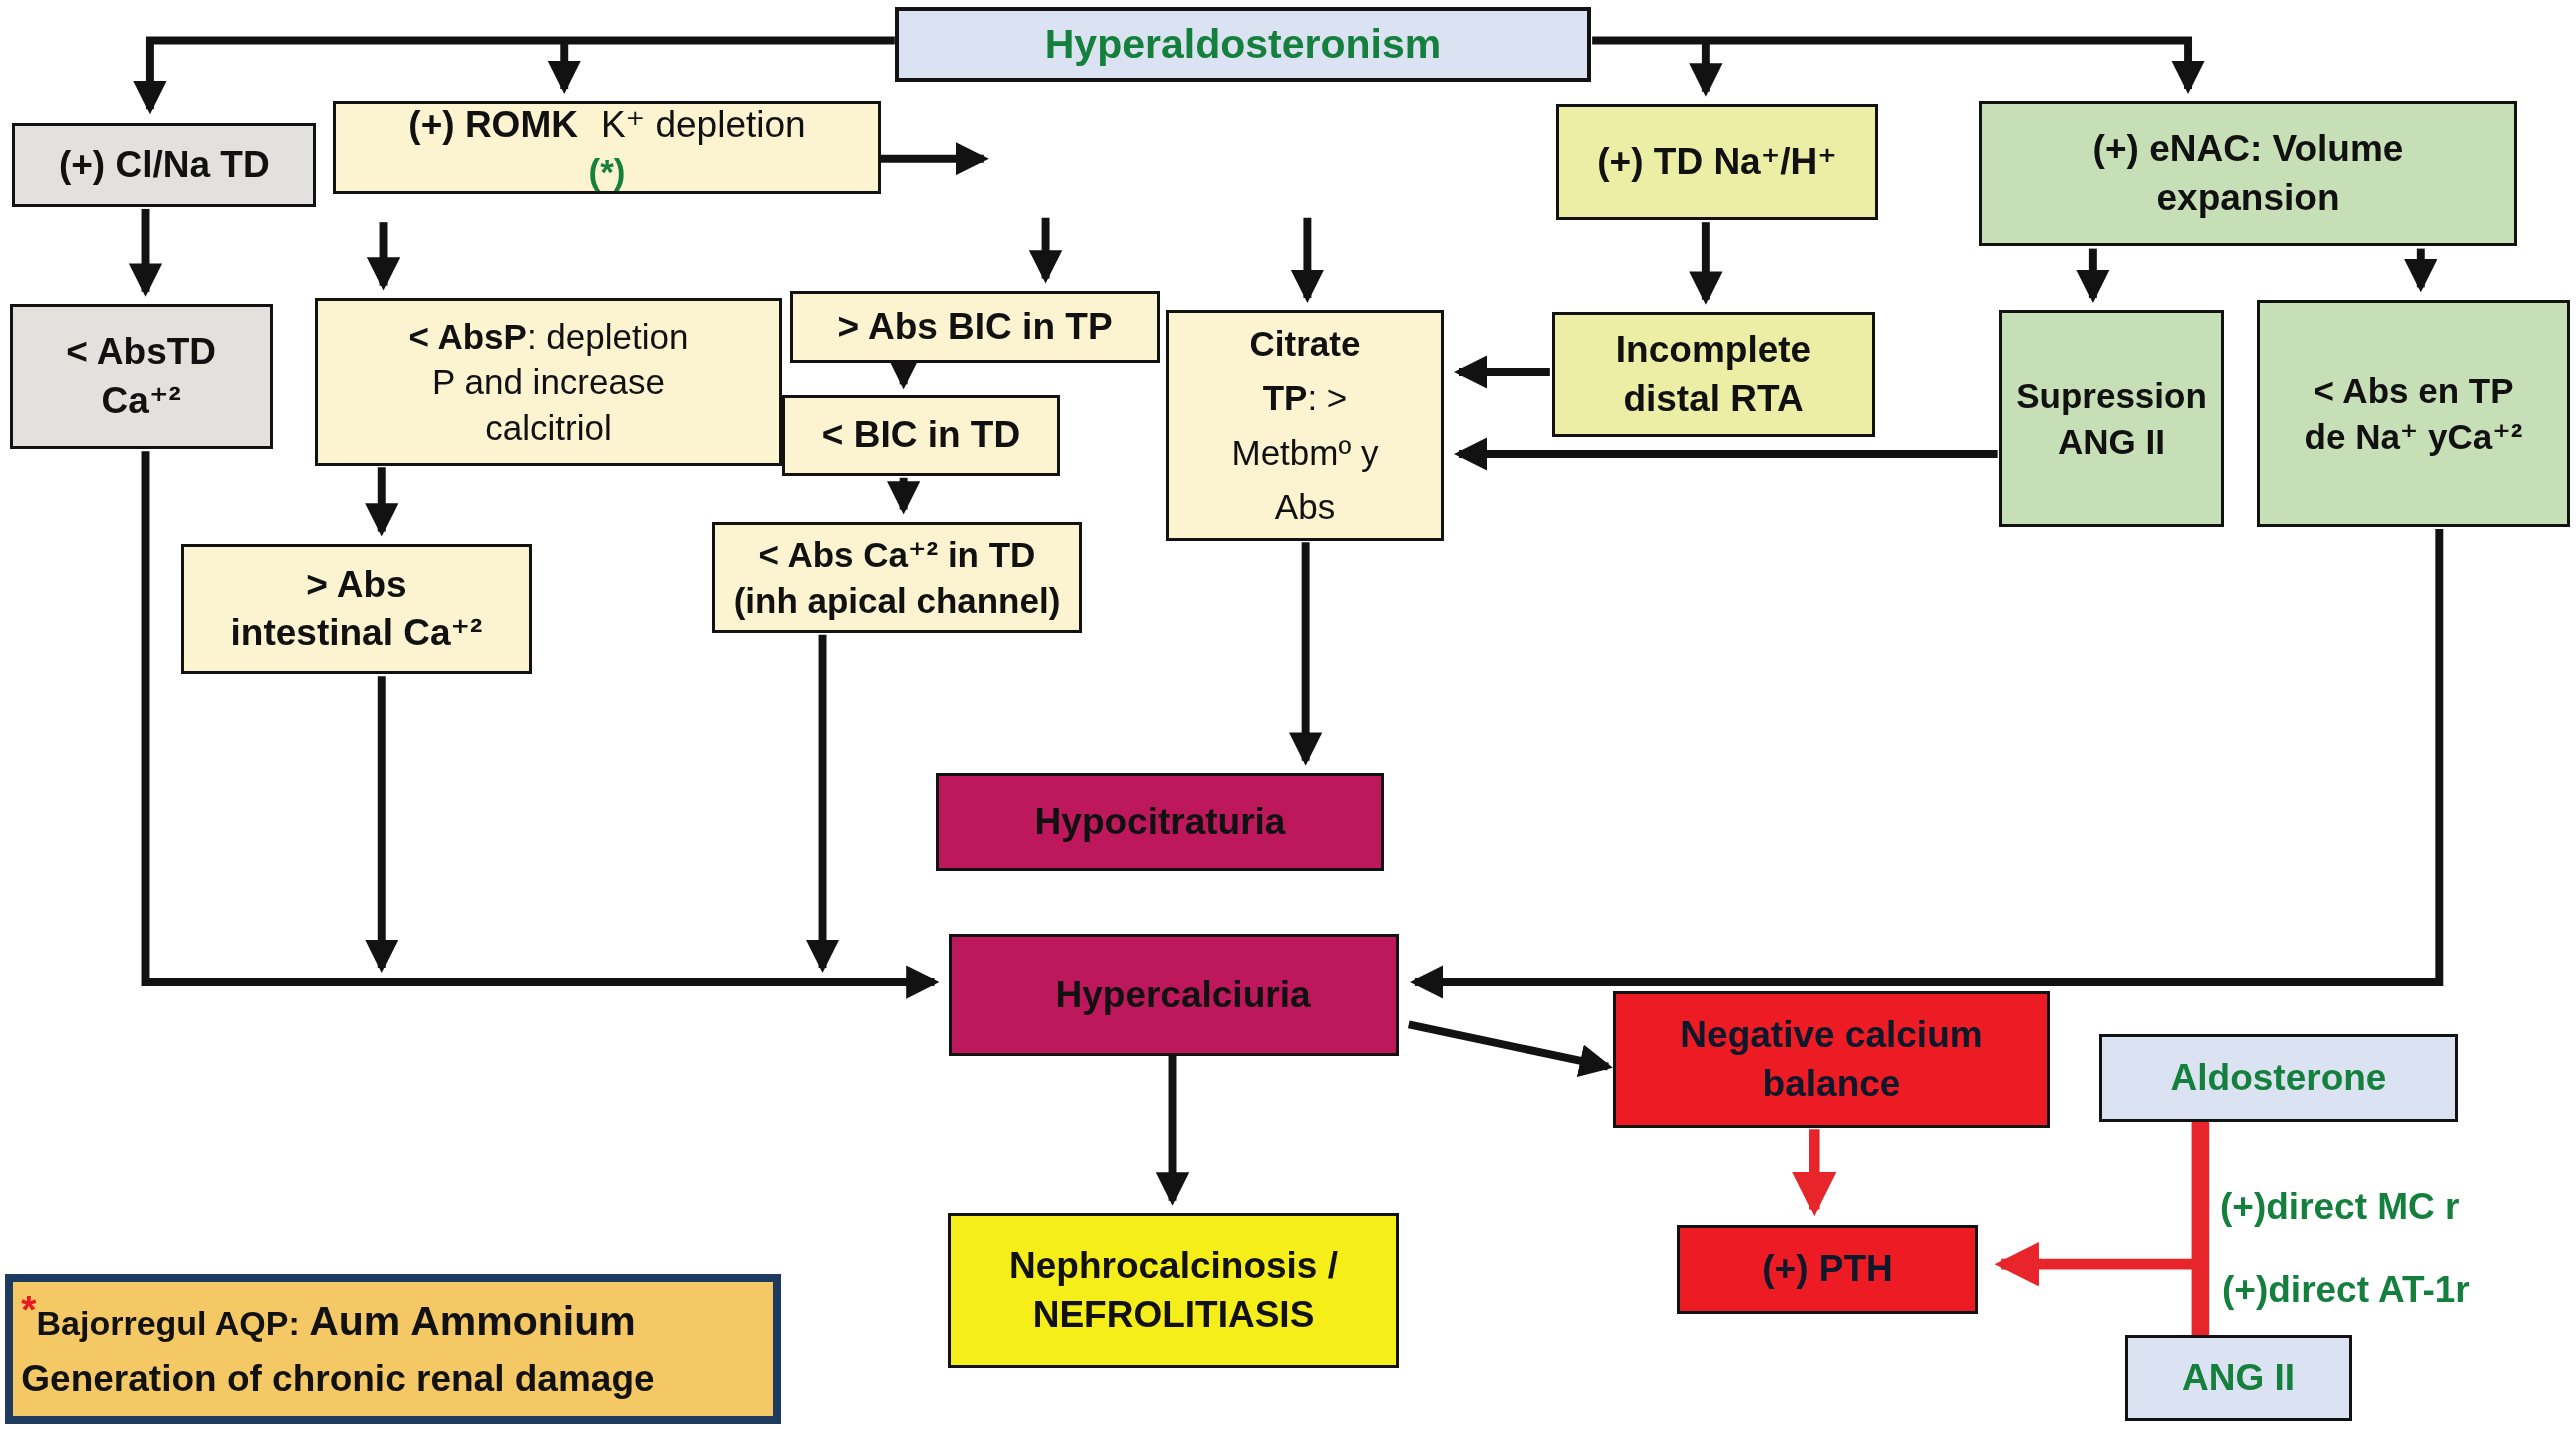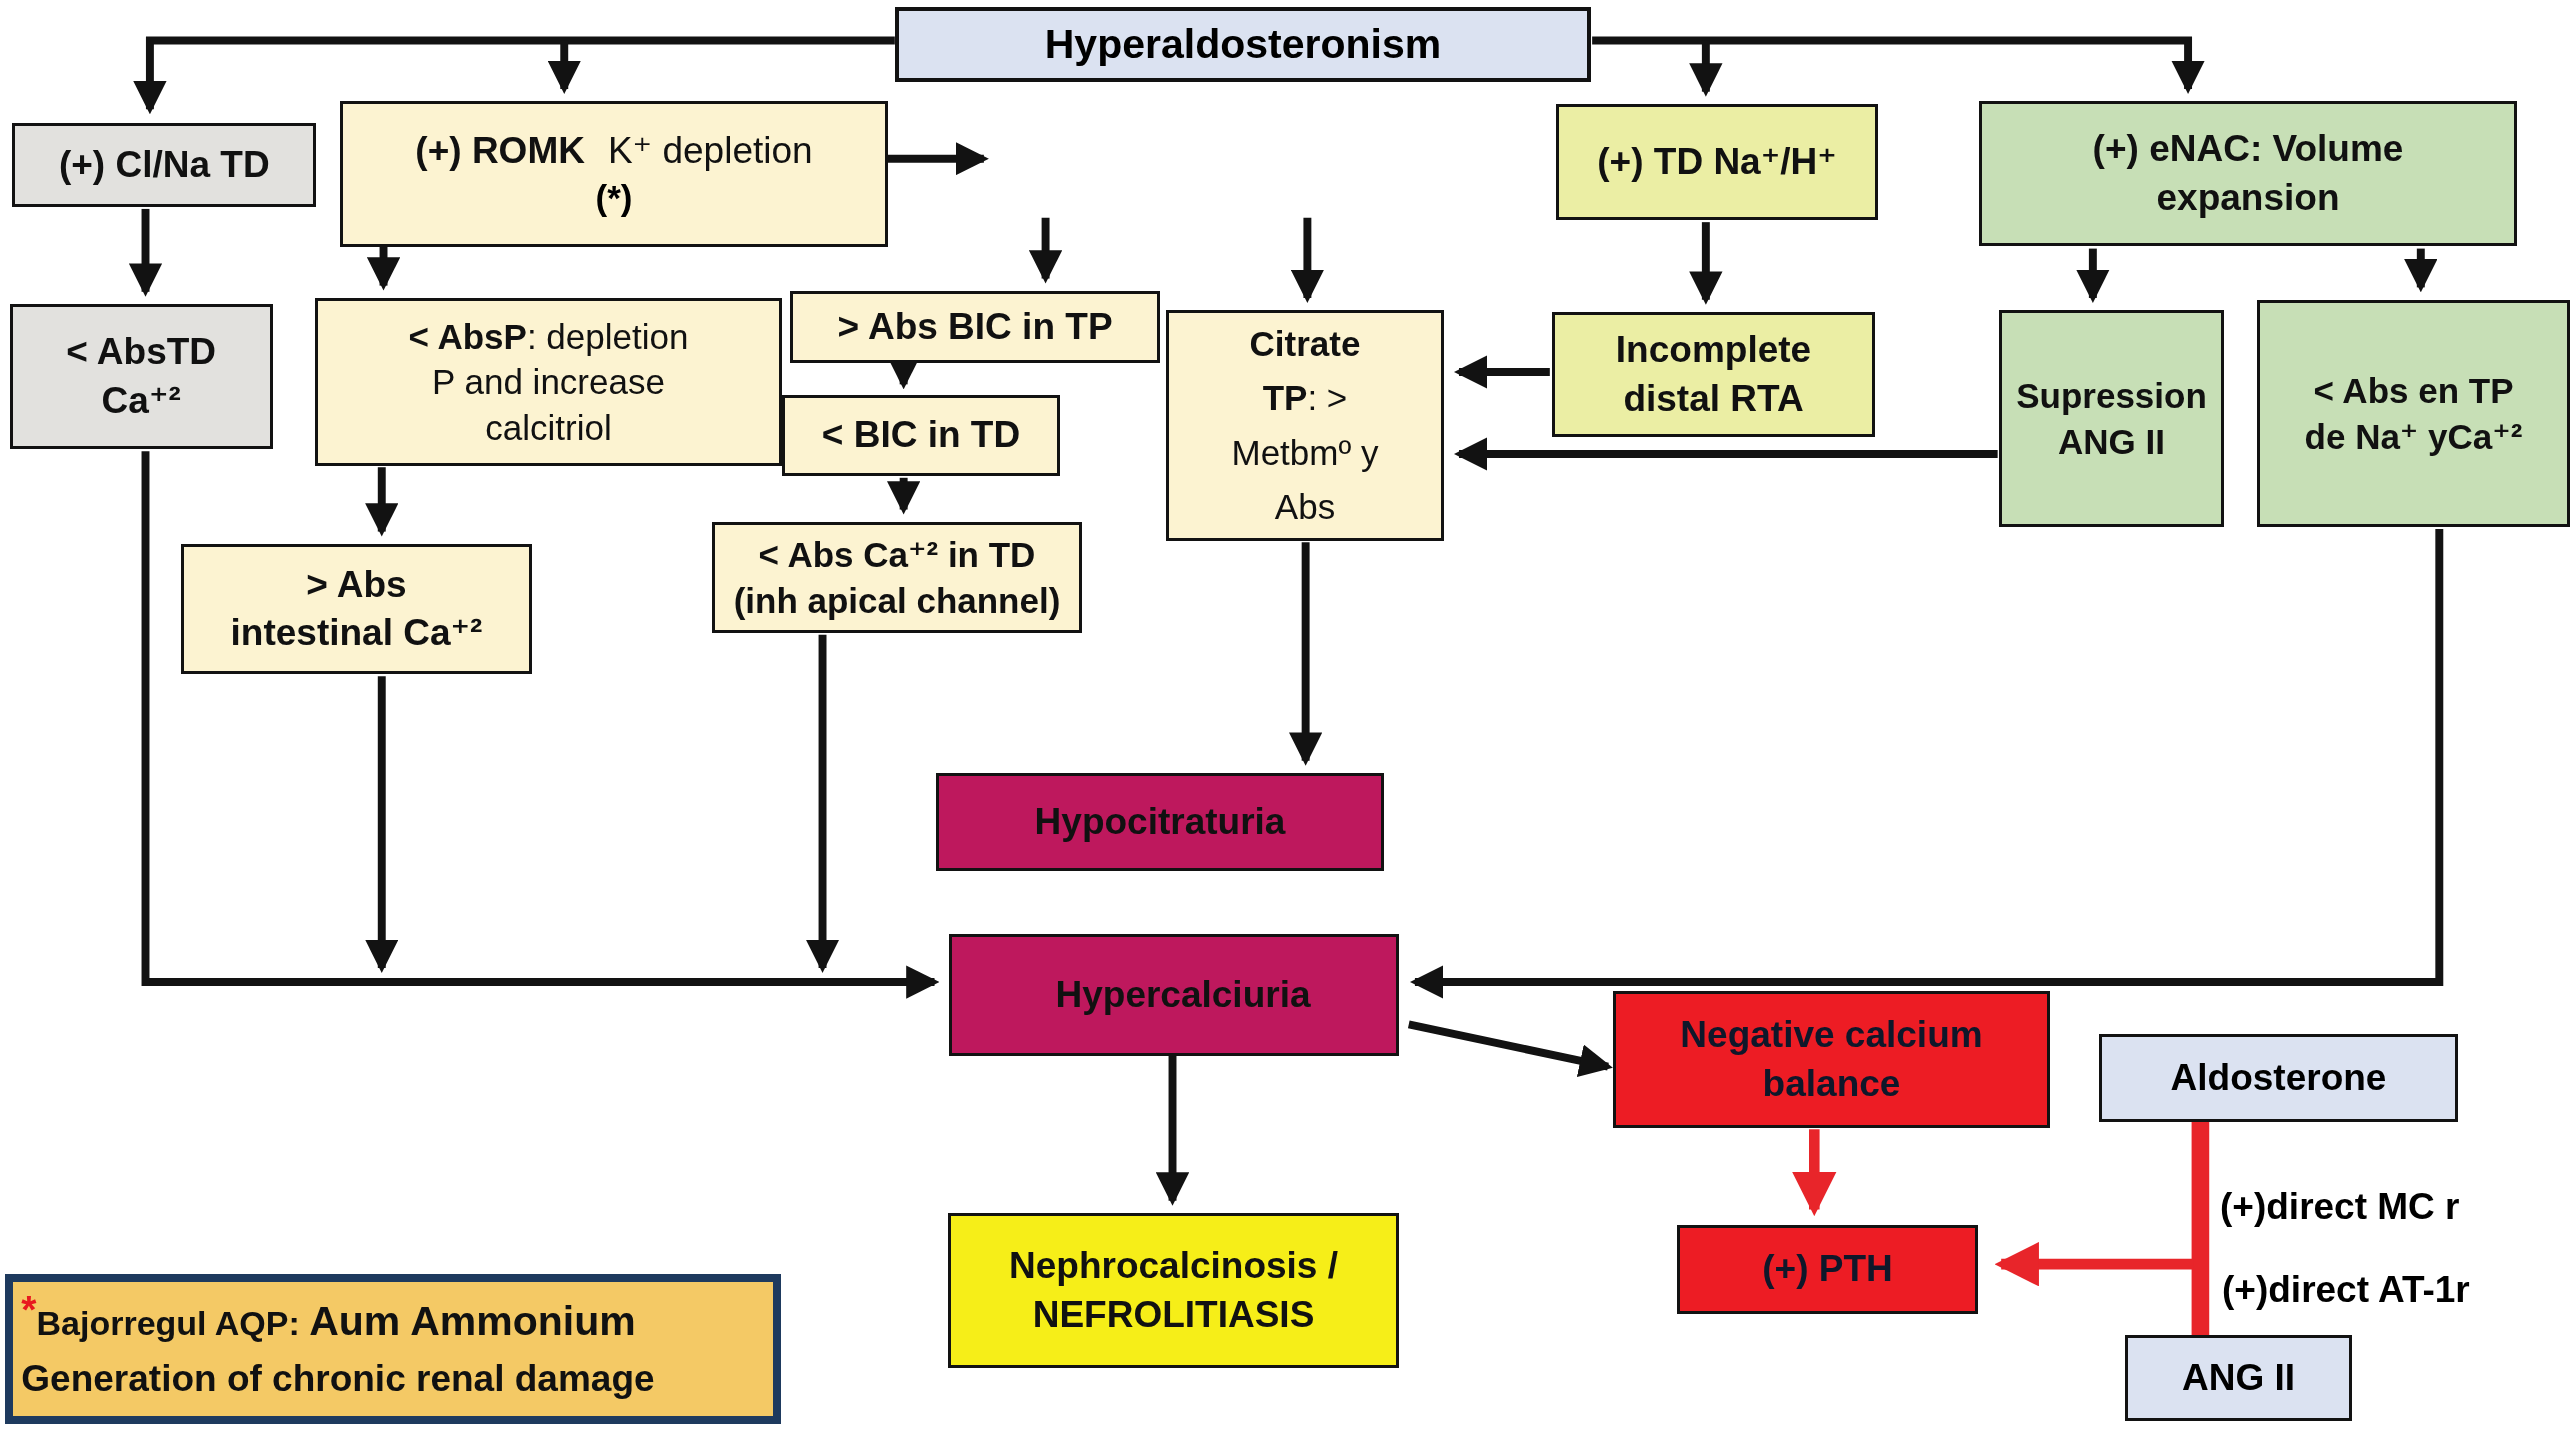--- a/index.html
+++ b/index.html
@@ -14,21 +14,21 @@
     text-align:center;font-weight:bold;line-height:1.3;
   }
   .lavender{background:#dbe2f1;}
   .grey{background:#e2e1de;}
   .cream{background:#fcf3d1;}
   .ygreen{background:#ebeea4;}
   .green{background:#c7dfb6;}
   .orange{background:#be185d;}
   .redbox{background:#ed1c24;color:#0f172a;}
   .yellow{background:#f6ee18;}
-  .redtxt{color:#000000;}
+  .redtxt{color:#15803d;}
   .fs38{font-size:34px;} .fs40{font-size:35px;} .fs42{font-size:37px;}
   .fs46{font-size:41px;}
   .norm{font-weight:normal;}
   .row{display:flex;align-items:baseline;}
   .connector-layer{position:absolute;left:0;top:0;pointer-events:none;}
   .freelabel{position:absolute;font-weight:bold;white-space:nowrap;}
   .footnote{
     position:absolute;box-sizing:border-box;background:#f4c965;
     border:8px solid #1e3a5e;display:flex;flex-direction:column;
     justify-content:center;padding:7px 8.8px 7px 23px;font-weight:bold;
@@ -85,21 +85,21 @@
   </svg>
 
   <div class="nd lavender fs46" style="left:895px;top:7px;width:696px;height:75px;border-width:4.4px;">
     <span class="redtxt">Hyperaldosteronism</span>
   </div>
 
   <div class="nd grey fs42" style="left:12.3px;top:123px;width:304px;height:84px;">
     <span>(+) Cl/Na TD</span>
   </div>
 
-  <div class="nd cream fs42" style="left:340px;top:101px;width:548px;height:146px;">
+  <div class="nd cream fs42" style="left:333px;top:101px;width:548px;height:93px;">
     <span class="row">
       <span>(+) ROMK</span>
       <span class="norm" style="margin-left:23px;">K⁺ depletion</span>
     </span>
     <span class="redtxt" style="font-size:35px;">(*)</span>
   </div>
 
 
   <div class="nd ygreen fs42" style="left:1556px;top:104px;width:322px;height:116px;">
     <span>(+) TD Na⁺/H⁺</span>

